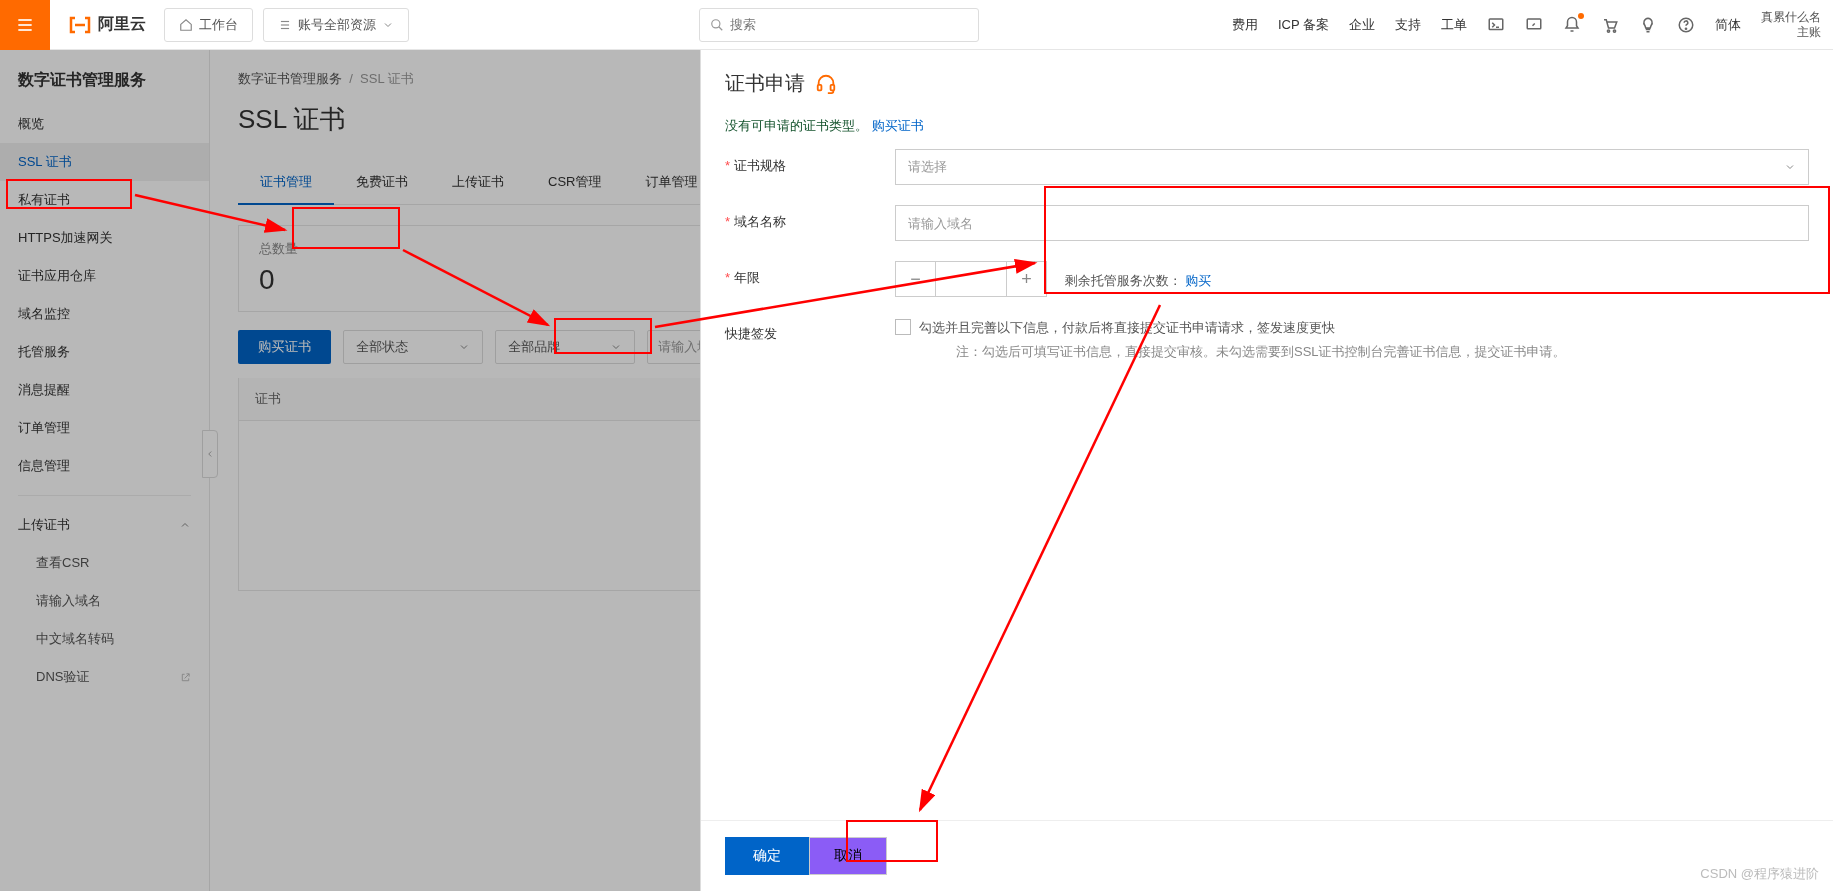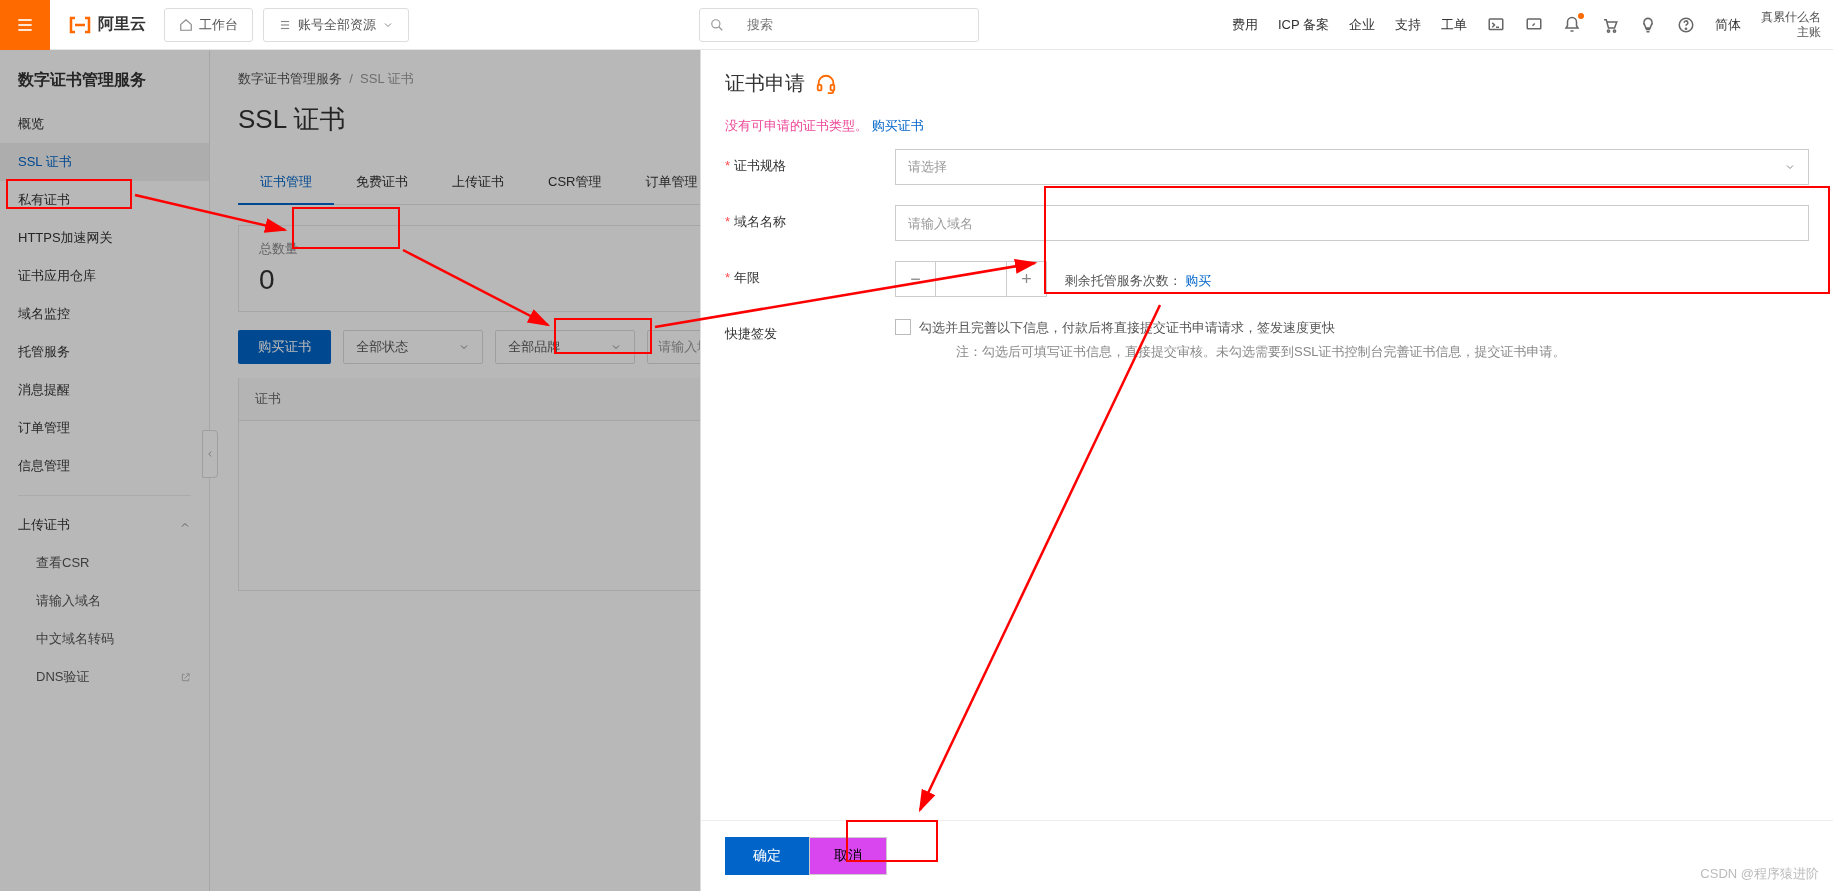--- a/index.html
+++ b/index.html
@@ -6,21 +6,21 @@
 body { font-family: "PingFang SC", "Microsoft YaHei", sans-serif; font-size: 13px; color: #333; background: #fff; overflow: hidden; }
 .app { display: flex; flex-direction: column; height: 891px; width: 1833px; position: relative; }
 
 
 .header { height: 50px; display: flex; align-items: center; border-bottom: 1px solid #e6e6e6; background: #fff; position: relative; z-index: 5; }
 .burger { width: 50px; height: 50px; background: #ff6a00; display: flex; align-items: center; justify-content: center; cursor: pointer; }
 .burger svg { width: 20px; height: 20px; }
 .logo { display: flex; align-items: center; gap: 6px; padding: 0 18px; font-size: 16px; font-weight: 600; color: #333; }
 .logo-mark { width: 24px; height: 24px; }
 .hdr-btn { height: 34px; padding: 0 14px; border: 1px solid #ddd; border-radius: 3px; background: #fff; display: flex; align-items: center; gap: 6px; margin-right: 10px; cursor: pointer; color:#555; }
-.hdr-search { flex: 0 0 280px; margin-left: 280px; height: 34px; border: 1px solid #ddd; border-radius: 3px; display: flex; align-items: center; padding: 0 10px; color: #999; gap: 17px; }
+.hdr-search { flex: 0 0 280px; margin-left: 280px; height: 34px; border: 1px solid #ddd; border-radius: 3px; display: flex; align-items: center; padding: 0 10px; color: #999; }
 .hdr-search input { border: none; outline: none; flex: 1; margin-left: 6px; font-size: 13px; }
 .hdr-right { margin-left: auto; display: flex; align-items: center; gap: 20px; padding-right: 12px; }
 .hdr-link { color: #333; cursor: pointer; font-size: 13px; }
 .hdr-icon { width: 18px; height: 18px; color: #666; cursor: pointer; position: relative; }
 .hdr-icon .dot { position: absolute; top: -3px; right: -3px; width: 6px; height: 6px; background: #ff6a00; border-radius: 50%; }
 .profile { color: #555; font-size: 12px; text-align: right; line-height: 1.2; }
 
 
 .body { flex: 1; display: flex; position: relative; overflow: hidden; }
 .sidebar { width: 210px; border-right: 1px solid #e6e6e6; background: #fff; overflow-y: auto; }
@@ -57,42 +57,42 @@
 
 .dim { position: absolute; top: 50px; left: 0; width: 700px; height: 841px; background: rgba(0,0,0,0.28); pointer-events: none; z-index: 4; }
 
 
 .drawer { position: absolute; top: 50px; right: 0; bottom: 0; width: 1133px; background: #fff; z-index: 6; display: flex; flex-direction: column; border-left: 1px solid #ddd; }
 .drawer-head { padding: 20px 24px; display: flex; align-items: center; gap: 10px; }
 .drawer-title { font-size: 20px; }
 .headset { color: #ff6a00; width: 22px; height: 22px; }
 .drawer-body { padding: 0 24px; flex: 1; }
 .warn-row { margin-bottom: 14px; }
-.warn-red { color: #ec4899; }
+.warn-red { color: #14532d; }
 .link-blue { color: #0064c8; cursor: pointer; }
 .form-row { display: flex; align-items: flex-start; margin-bottom: 20px; }
 .form-label { width: 170px; padding-top: 8px; color: #333; }
 .req { color: #ff4d4f; margin-right: 4px; }
 .form-control { flex: 1; }
 .sel-box { border: 1px solid #ccc; height: 36px; display: flex; align-items: center; justify-content: space-between; padding: 0 12px; color: #999; cursor: pointer; }
 .inp-box { border: 1px solid #ccc; height: 36px; padding: 0 12px; width: 100%; outline: none; font-size: 13px; }
 .inp-box::placeholder { color: #999; }
 .stepper { display: inline-flex; border: 1px solid #ccc; height: 36px; }
 .stepper button { width: 40px; border: none; background: #fff; cursor: pointer; font-size: 18px; color: #888; }
 .stepper button:first-child { border-right: 1px solid #ccc; }
 .stepper button:last-child { border-left: 1px solid #ccc; }
 .stepper input { width: 70px; border: none; text-align: center; outline: none; }
 .inline-note { margin-left: 14px; color: #555; }
 .chk-row { display: flex; align-items: flex-start; gap: 8px; }
 .chk { width: 16px; height: 16px; border: 1px solid #bbb; margin-top: 2px; cursor: pointer; flex-shrink:0; }
 .chk-text { color: #555; line-height: 1.7; }
 .note-gray { color: #888; margin-top: 4px; margin-left: 37px; }
 .drawer-foot { padding: 16px 24px; display: flex; border-top: 1px solid #eee; }
 .btn-ok { padding: 9px 28px; background: #0064c8; color: #fff; border: none; cursor: pointer; font-size: 14px; }
-.btn-cancel { padding: 9px 24px; background: #d946ef; border: 1px solid #ccc; cursor: pointer; font-size: 14px; }
+.btn-cancel { padding: 9px 24px; background: #8b5cf6; border: 1px solid #ccc; cursor: pointer; font-size: 14px; }
 
 
 .anno { position: absolute; border: 2px solid #ff0000; pointer-events: none; z-index: 10; }
 .arrow-svg { position: absolute; pointer-events: none; z-index: 10; }
 
 .watermark { position: absolute; bottom: 8px; right: 14px; color: rgba(120,120,120,0.5); font-size: 13px; z-index: 20; }
 .chev { width:12px; height:12px; }
 .ext-icon { width:11px; height:11px; margin-left:4px; opacity:0.6; }
 </style>
 </head>

